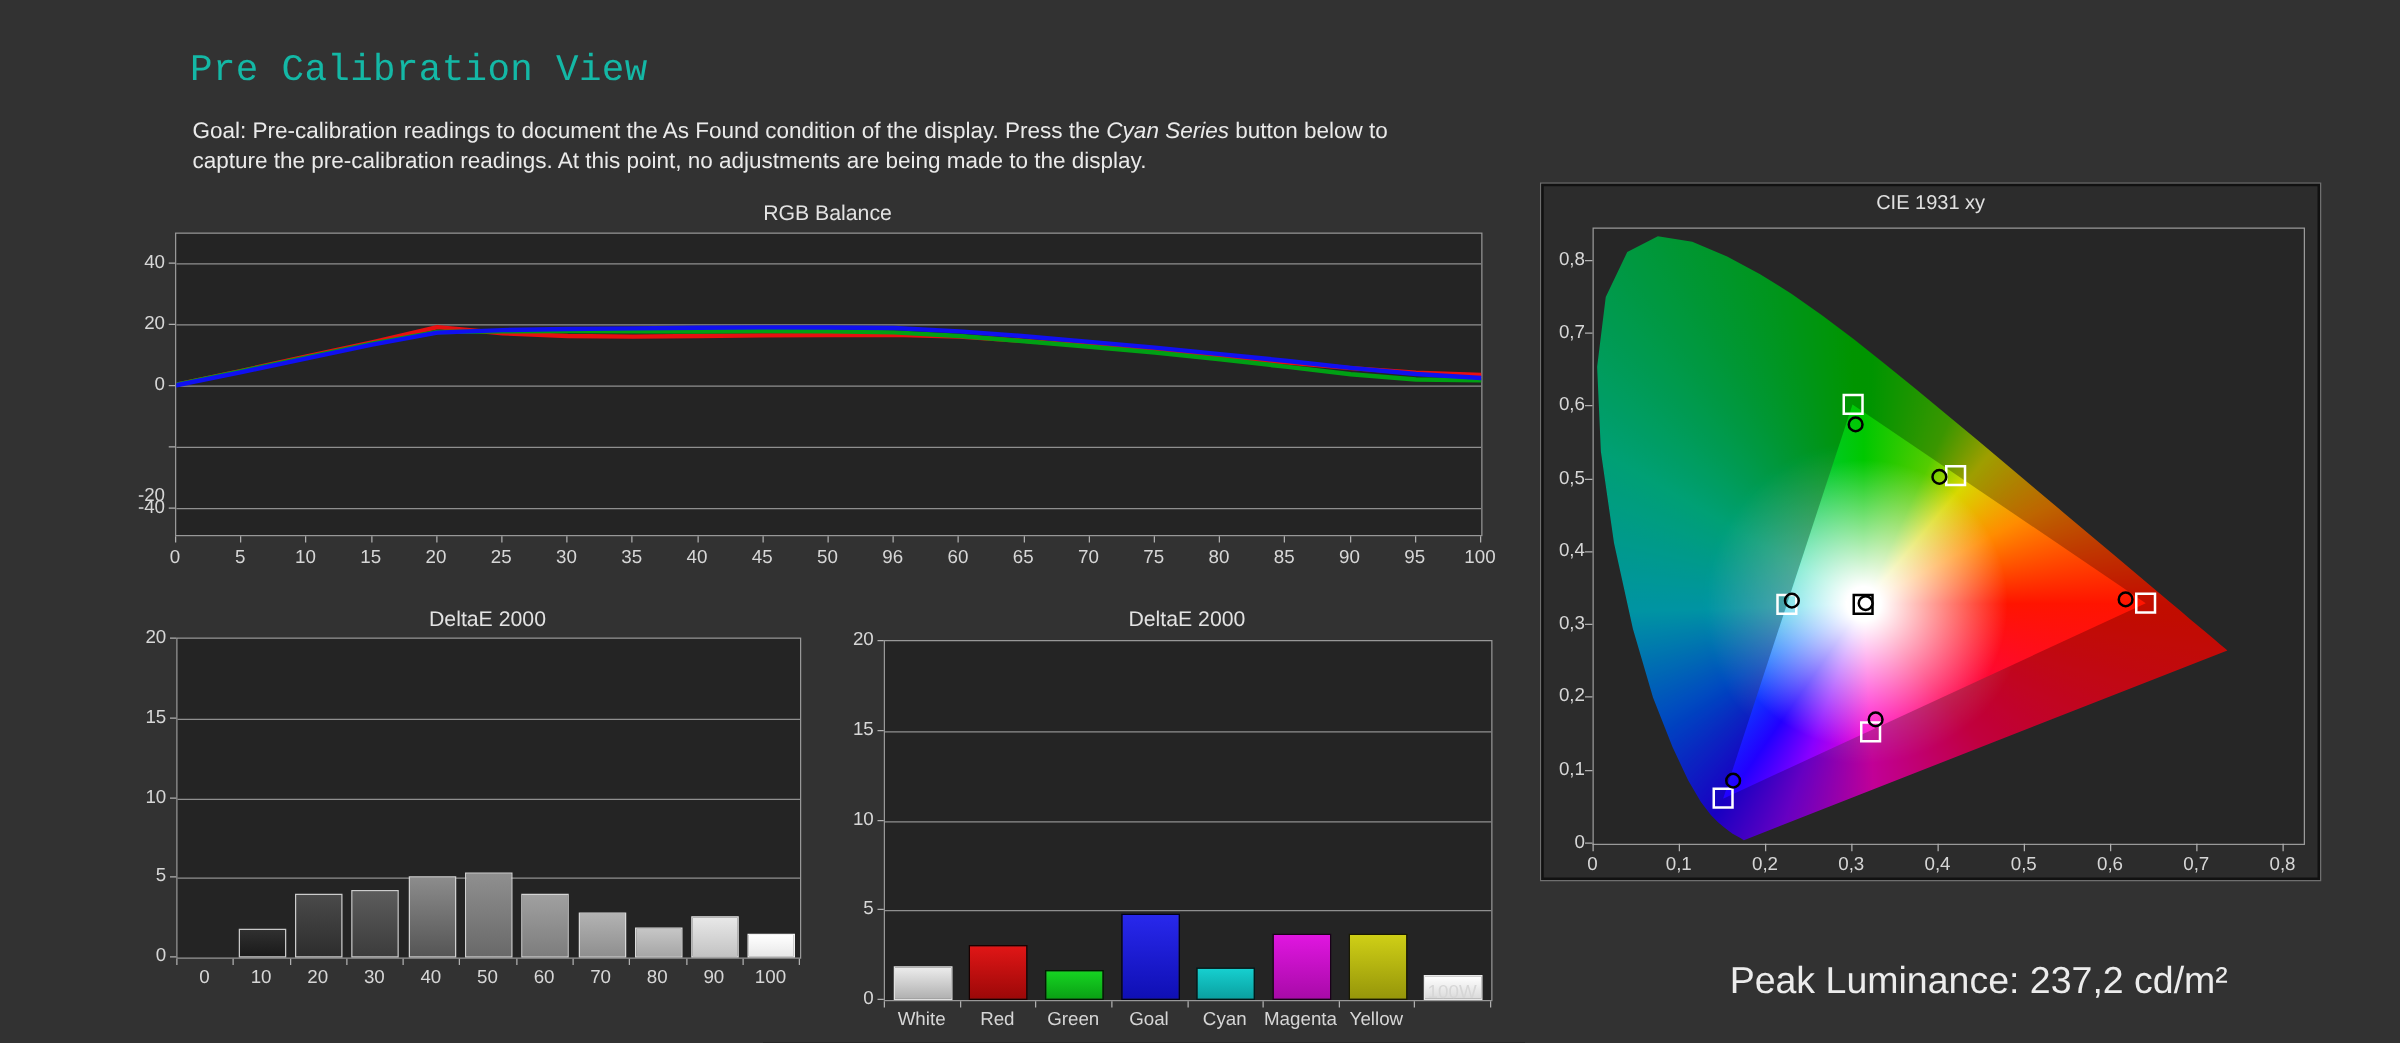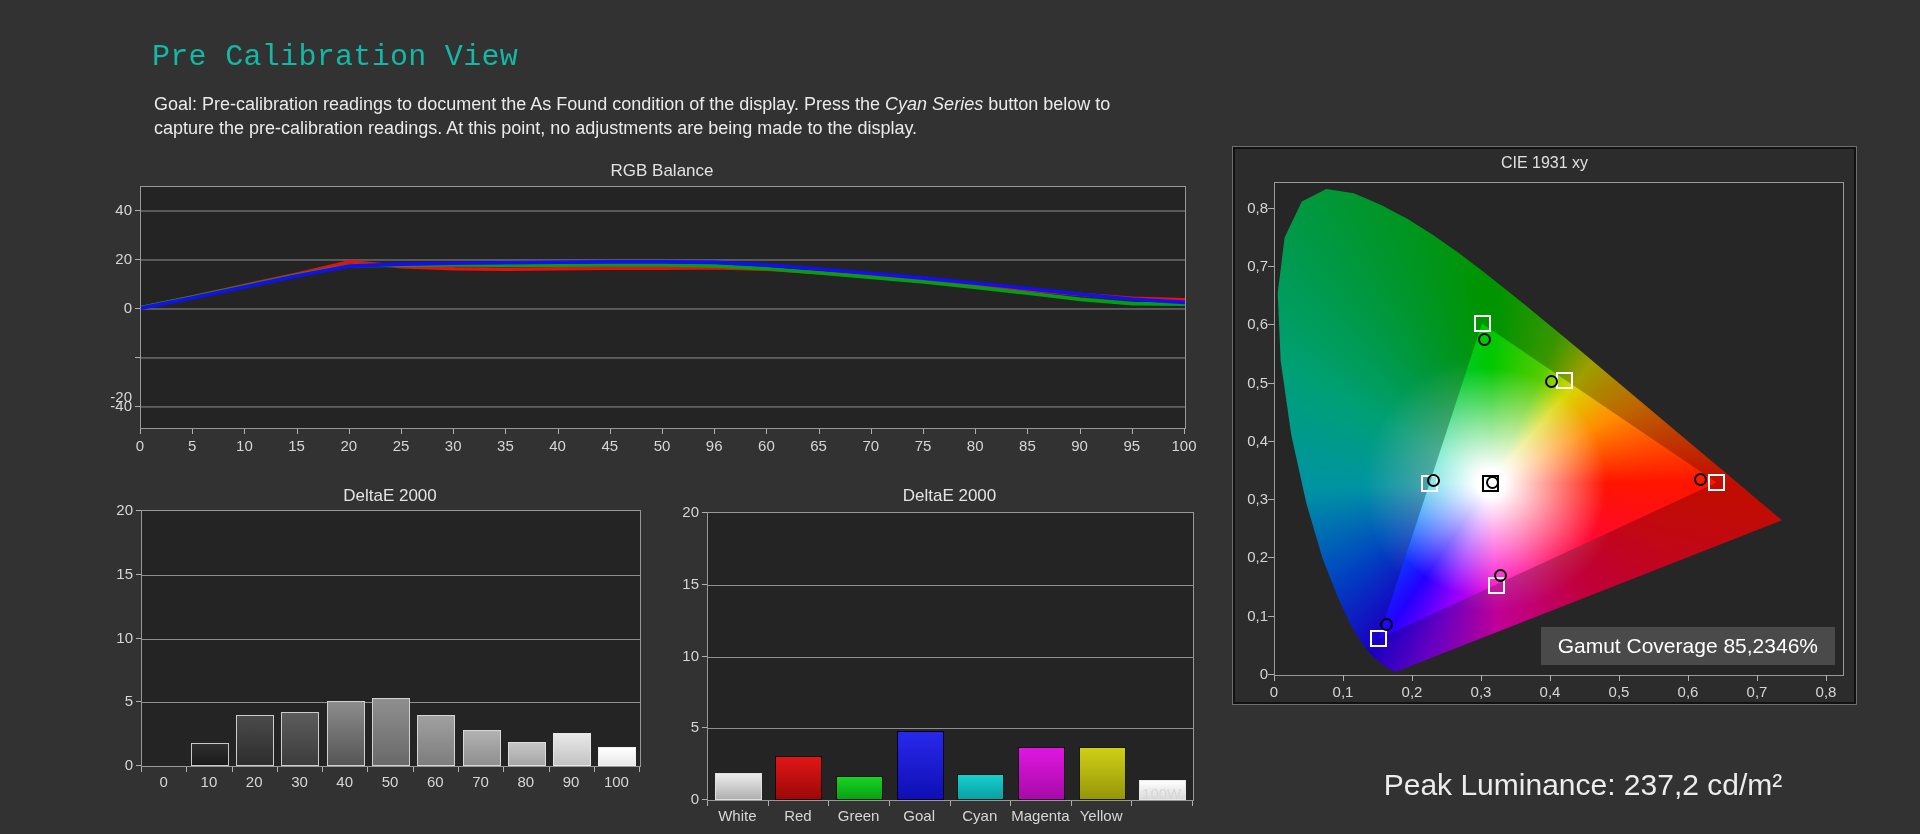--- a/index.html
+++ b/index.html
@@ -104,21 +104,20 @@
           <div class="sq" style="left: 281px; top: 188.5px; border-color: rgb(255, 255, 255);"></div>
           <div class="sq" style="left: 207.3px; top: 291.7px; border-color: rgb(0, 0, 0);"></div>
           <div class="ci" style="left: 418.9px; top: 289.6px;"></div>
           <div class="ci" style="left: 203.3px; top: 149.7px;"></div>
           <div class="ci" style="left: 104.6px; top: 435.4px;"></div>
           <div class="ci" style="left: 151.5px; top: 290.8px;"></div>
           <div class="ci" style="left: 218.8px; top: 386.4px;"></div>
           <div class="ci" style="left: 269.5px; top: 192.3px;"></div>
           <div class="ci" style="left: 211.2px; top: 293.1px; background: rgb(255, 255, 255);"></div>
         </div>
-      <div class="gamut-box">Gamut Coverage 85,2346%</div>
     </div>
   <div class="tick" style="left: 39px; top: 526px; width: 1px; height: 6px;"></div>
       <div class="ax ctr" style="left: 19px; top: 534px; width: 40px;">0</div>
       <div class="tick" style="left: 108px; top: 526px; width: 1px; height: 6px;"></div>
       <div class="ax ctr" style="left: 88px; top: 534px; width: 40px;">0,1</div>
       <div class="tick" style="left: 177px; top: 526px; width: 1px; height: 6px;"></div>
       <div class="ax ctr" style="left: 157px; top: 534px; width: 40px;">0,2</div>
       <div class="tick" style="left: 246px; top: 526px; width: 1px; height: 6px;"></div>
       <div class="ax ctr" style="left: 226px; top: 534px; width: 40px;">0,3</div>
       <div class="tick" style="left: 315px; top: 526px; width: 1px; height: 6px;"></div>

